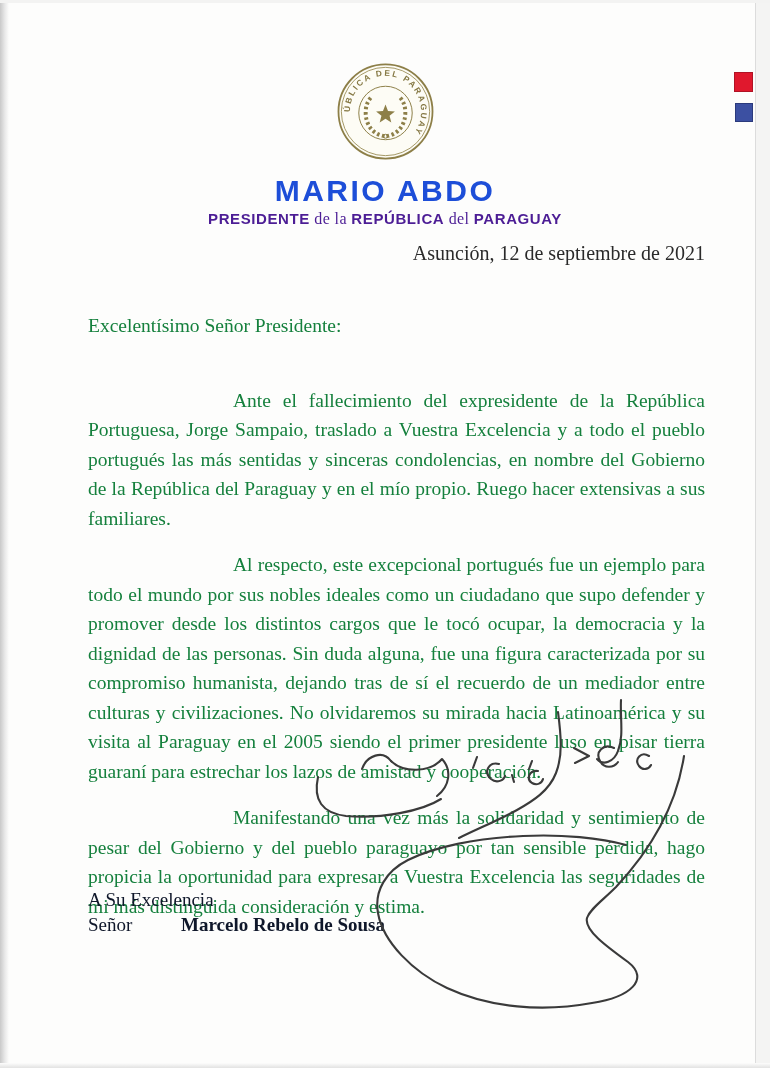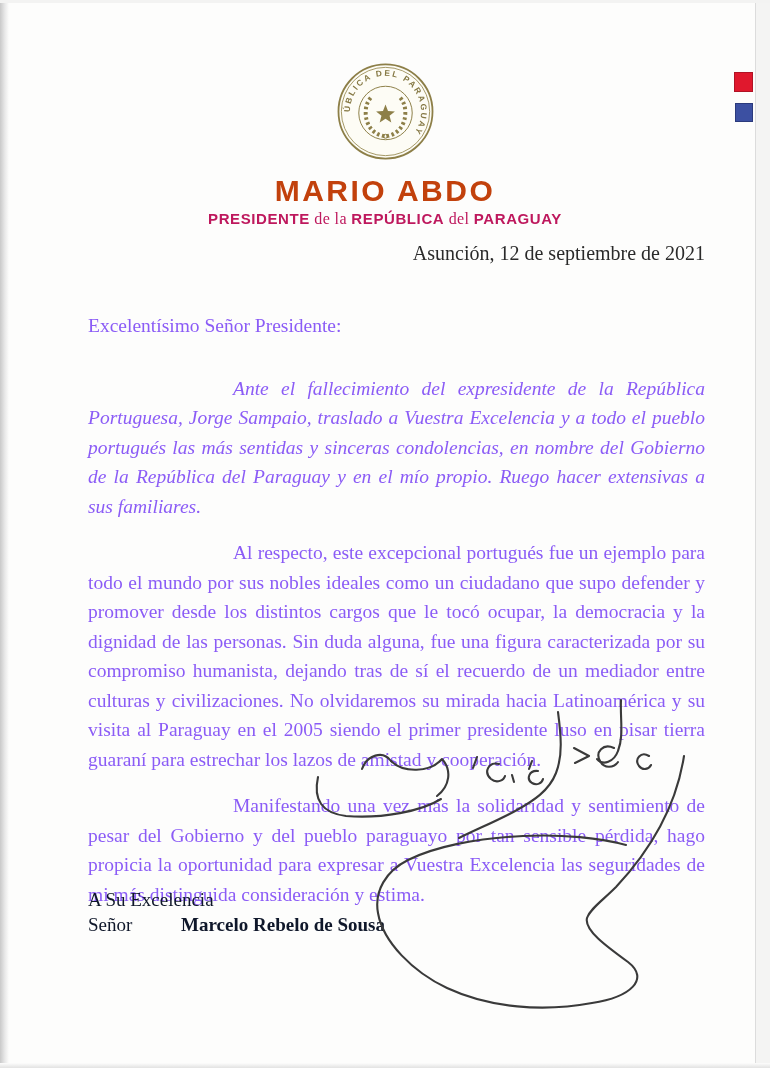--- a/index.html
+++ b/index.html
@@ -28,24 +28,24 @@
   .corner-sq{position:absolute;}
   .sq-red{left:734px;top:72px;width:17px;height:18px;border:1px solid #b01325;}
   .sq-blue{left:735px;top:103px;width:16px;height:17px;border:1px solid #2b3a7c;}
 
   .header{position:relative;text-align:center;padding-top:62px;}
   .seal{display:inline-block;width:99px;height:99px;}
   .pres-name{
     margin:9px 0 2px 0;
     font-family:"Liberation Sans", sans-serif;
     font-weight:bold;font-size:30px;letter-spacing:2.5px;
-    color:#c2410c;
+    color:#1d4ed8;
   }
   .pres-title{
-    font-size:16px;color:#be185d;letter-spacing:0.4px;
+    font-size:16px;color:#4c1d95;letter-spacing:0.4px;
   }
   .pres-title .tb{
     font-family:"Liberation Sans", sans-serif;
     font-weight:bold;font-size:15px;letter-spacing:0.6px;
   }
   .pres-title .ts{
     font-family:"Liberation Serif", serif;
     font-weight:normal;font-size:16px;
   }
 
@@ -54,29 +54,29 @@
     padding-right:65px;
     text-align:right;
     font-size:20px;
     color:#2a2a2a;
   }
 
   .letter-body{
     padding:0 65px 0 88px;
     font-size:19.5px;
     line-height:29.5px;
-    color:#8b5cf6;
+    color:#15803d;
   }
   .salutation{margin-top:46px;}
   .para{
     margin:0;
     text-align:justify;
     text-indent:145px;
   }
-  .para.p1{margin-top:33px;font-style:italic;}
+  .para.p1{margin-top:45px;}
   .para + .para{margin-top:17px;}
 
   .addressee{
     position:absolute;
     left:88px;top:888px;
     font-size:19px;
     line-height:24.5px;
     color:#0f172a;
   }
   .addressee .bold{font-weight:bold;margin-left:44px;}

